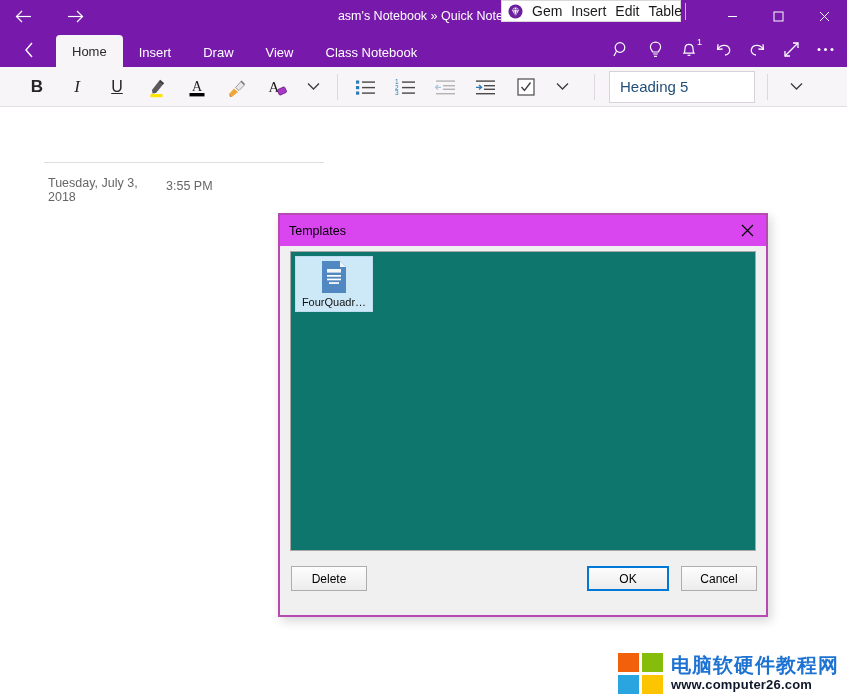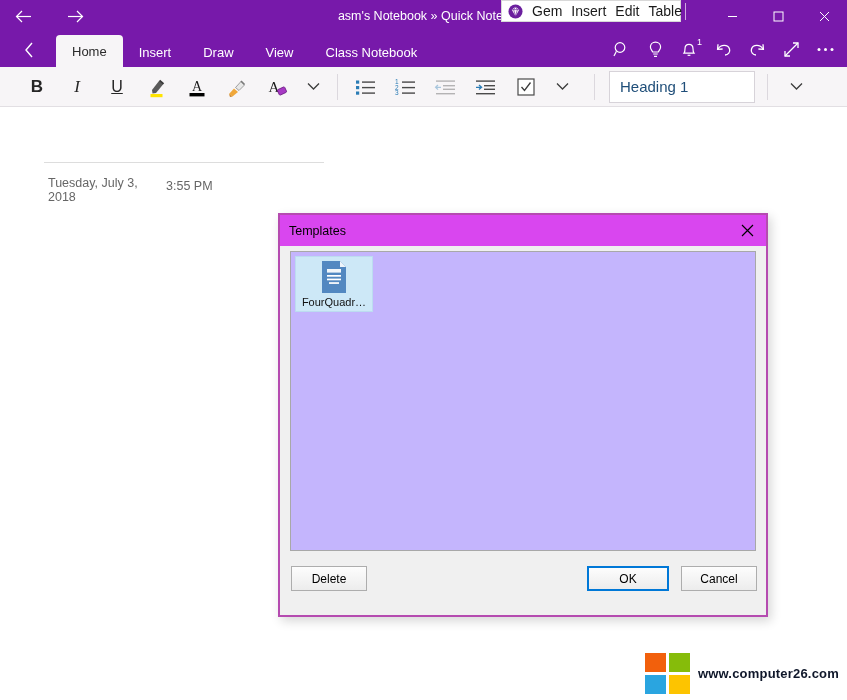--- a/index.html
+++ b/index.html
@@ -156,21 +156,21 @@
   }
   .dlg-close {
     position: absolute; right: 0; top: 0;
     width: 38px; height: 31px;
     display: flex; align-items: center; justify-content: center;
     color: #000000;
   }
   .dlg-body {
     position: absolute; left: 10px; top: 36px;
     width: 466px; height: 300px;
-    background: #c4b5fd; border: 1px solid #a8a8a8;
+    background: #0f766e; border: 1px solid #a8a8a8;
     padding: 4px; overflow: auto;
   }
   .tpl-item {
     width: 78px; height: 56px;
     background: #cde8f7; border: 1px solid #bcdcf0;
     display: flex; flex-direction: column;
     align-items: center; justify-content: flex-start;
     padding-top: 3px;
   }
   .tpl-label {
@@ -445,21 +445,21 @@
         <svg width="13" height="9" viewBox="0 0 13 9" fill="none" stroke="#3c3c3c" stroke-width="1.3">
             <path d="M1 1.5 L6.5 7 L12 1.5"></path>
           </svg>
       </div>
     </div>
 
     <div class="fmt-sep" style="margin-left:16px;margin-right:14px;"></div>
 
     <div class="fmt-group">
       <div class="style-box">
-        <span>Heading 1</span>
+        <span>Heading 5</span>
       </div>
       <div class="fmt-sep" style="margin:0 12px;"></div>
       <div class="fmt-btn small">
         <svg width="13" height="9" viewBox="0 0 13 9" fill="none" stroke="#3c3c3c" stroke-width="1.3">
             <path d="M1 1.5 L6.5 7 L12 1.5"></path>
           </svg>
       </div>
     </div>
   </div>
 
@@ -509,17 +509,18 @@
   </div>
 
   <div class="watermark">
     <div class="wm-logo">
       <div class="wm-pane" style="background:#f2600c"></div>
       <div class="wm-pane" style="background:#86bc0a"></div>
       <div class="wm-pane" style="background:#2aa5e0"></div>
       <div class="wm-pane" style="background:#fdc400"></div>
     </div>
     <div class="wm-text">
+      <div class="wm-cn">电脑软硬件教程网</div>
       <div class="wm-url">www.computer26.com</div>
     </div>
   </div>
 
 </div>
 
 </body></html>

